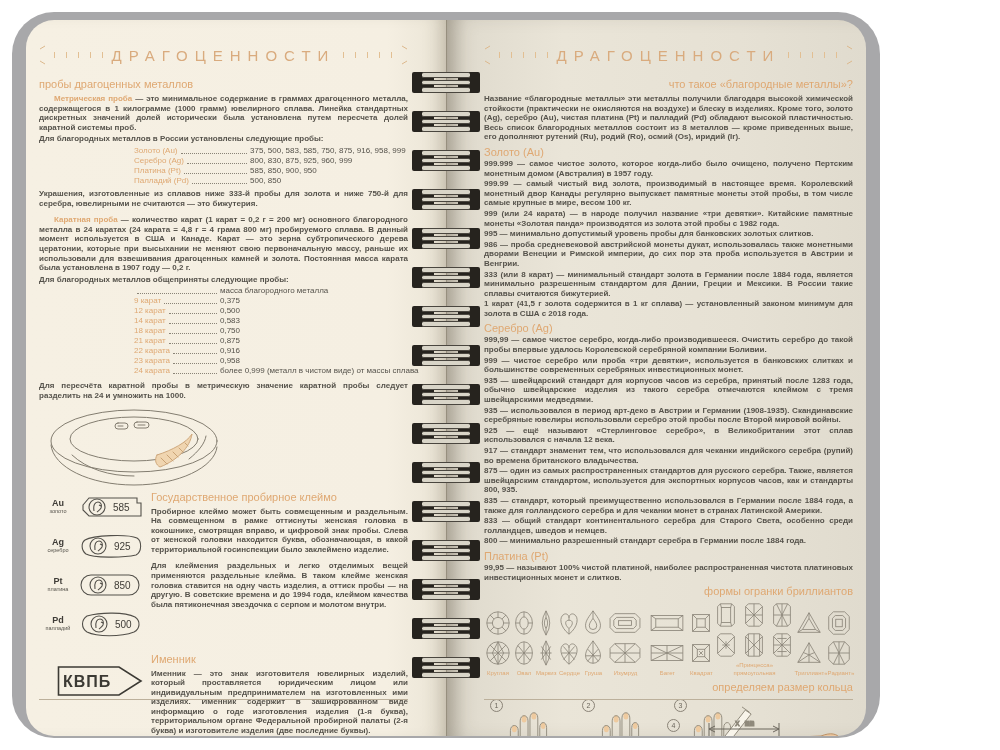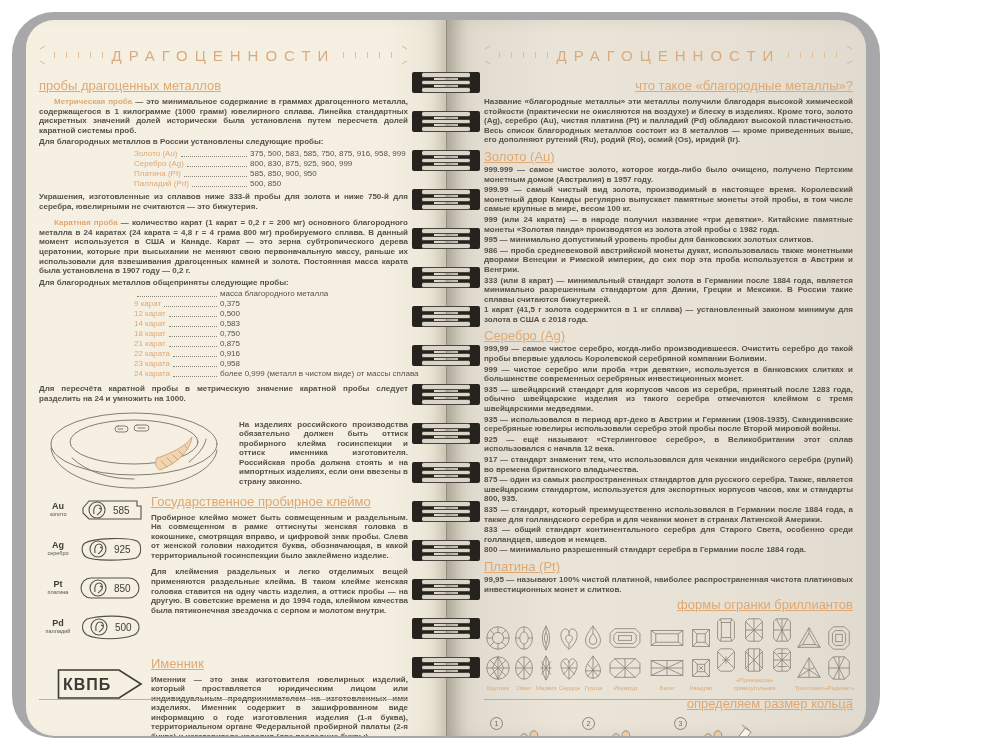--- a/index.html
+++ b/index.html
@@ -13,21 +13,21 @@
     padding:18px 13px 0 38px;box-shadow:inset 18px 0 24px -14px rgba(75,64,48,.42);}
   .seam{position:absolute;left:50%;top:0;bottom:0;width:1px;background:rgba(100,88,66,.30);}
 
   
   .hdr{display:flex;align-items:center;justify-content:center;gap:8px;margin:4px 0 10px 0;height:26px;}
   .hdr h1{font-size:15px;font-weight:normal;letter-spacing:7px;color:#d9ab7e;margin:0;white-space:nowrap;}
   .ticks{width:104px;height:6px;background:repeating-linear-gradient(90deg,#e2bf93 0 1px,transparent 1px 12px);}
   .hcorn{flex:none;}
 
   
-  .slabel{font-size:13px;color:#dfa872;margin:6px 0 4px 0;text-decoration:underline;}
+  .slabel{font-size:11px;color:#dfa872;margin:6px 0 4px 0;}
   .slabel.r{text-align:right;}
   p.bd{font-size:8px;line-height:1.2;color:#55524b;text-align:justify;margin:0 0 2px 0;font-weight:bold;}
   p.bd.ind{text-indent:15px;}
   .lead{color:#dfa872;}
   .item-list p.bd{margin:0 0 1px 0;}
 
   
   .ltable{margin:1px 0 2px 95px;}
   .lrow{display:flex;align-items:flex-end;font-size:8px;line-height:1.25;color:#55524b;}
   .lrow .ll{color:#dfa872;white-space:nowrap;}
@@ -209,23 +209,20 @@
             <path d="M12,42 C14,64 50,82 95,82 C140,82 176,64 178,44"></path>
             <path d="M33,52 C48,66 70,73 95,73"></path>
             <path d="M150,56 C160,48 166,40 167,33"></path>
             <path fill="#f0d5b0" stroke="#cfa87c" d="M118,52 C134,47 148,39 153,31 C151,44 139,57 121,64 C117,62 115,57 118,52 Z"></path>
             <path stroke="#c9a274" d="M122,55 l6,6 M128,52 l6,6 M134,49 l5,5 M140,45 l4,4 M146,40 l3,3"></path>
             <rect x="76" y="20" width="13" height="6" rx="3"></rect>
             <rect x="95" y="19" width="15" height="6" rx="3"></rect>
             <path d="M79,23 h5 M99,22 h7"></path>
           </g>
         </svg>
-        <div class="txt" style="padding:14px 0 0 10px">
-          <p class="bd">На изделиях российского производства обязательно должен быть оттиск пробирного клейма госинспекции и оттиск именника изготовителя. Российская проба должна стоять и на импортных изделиях, если они ввезены в страну законно.</p>
-        </div>
       </div>
 
       <div class="duo">
         <div class="stamps">
           <div class="stamprow">
             <span class="stampsym">
                 <b>Au</b>
                 <i>золото</i>
               </span>
             <svg width="70" height="28" viewBox="0 0 70 28">

